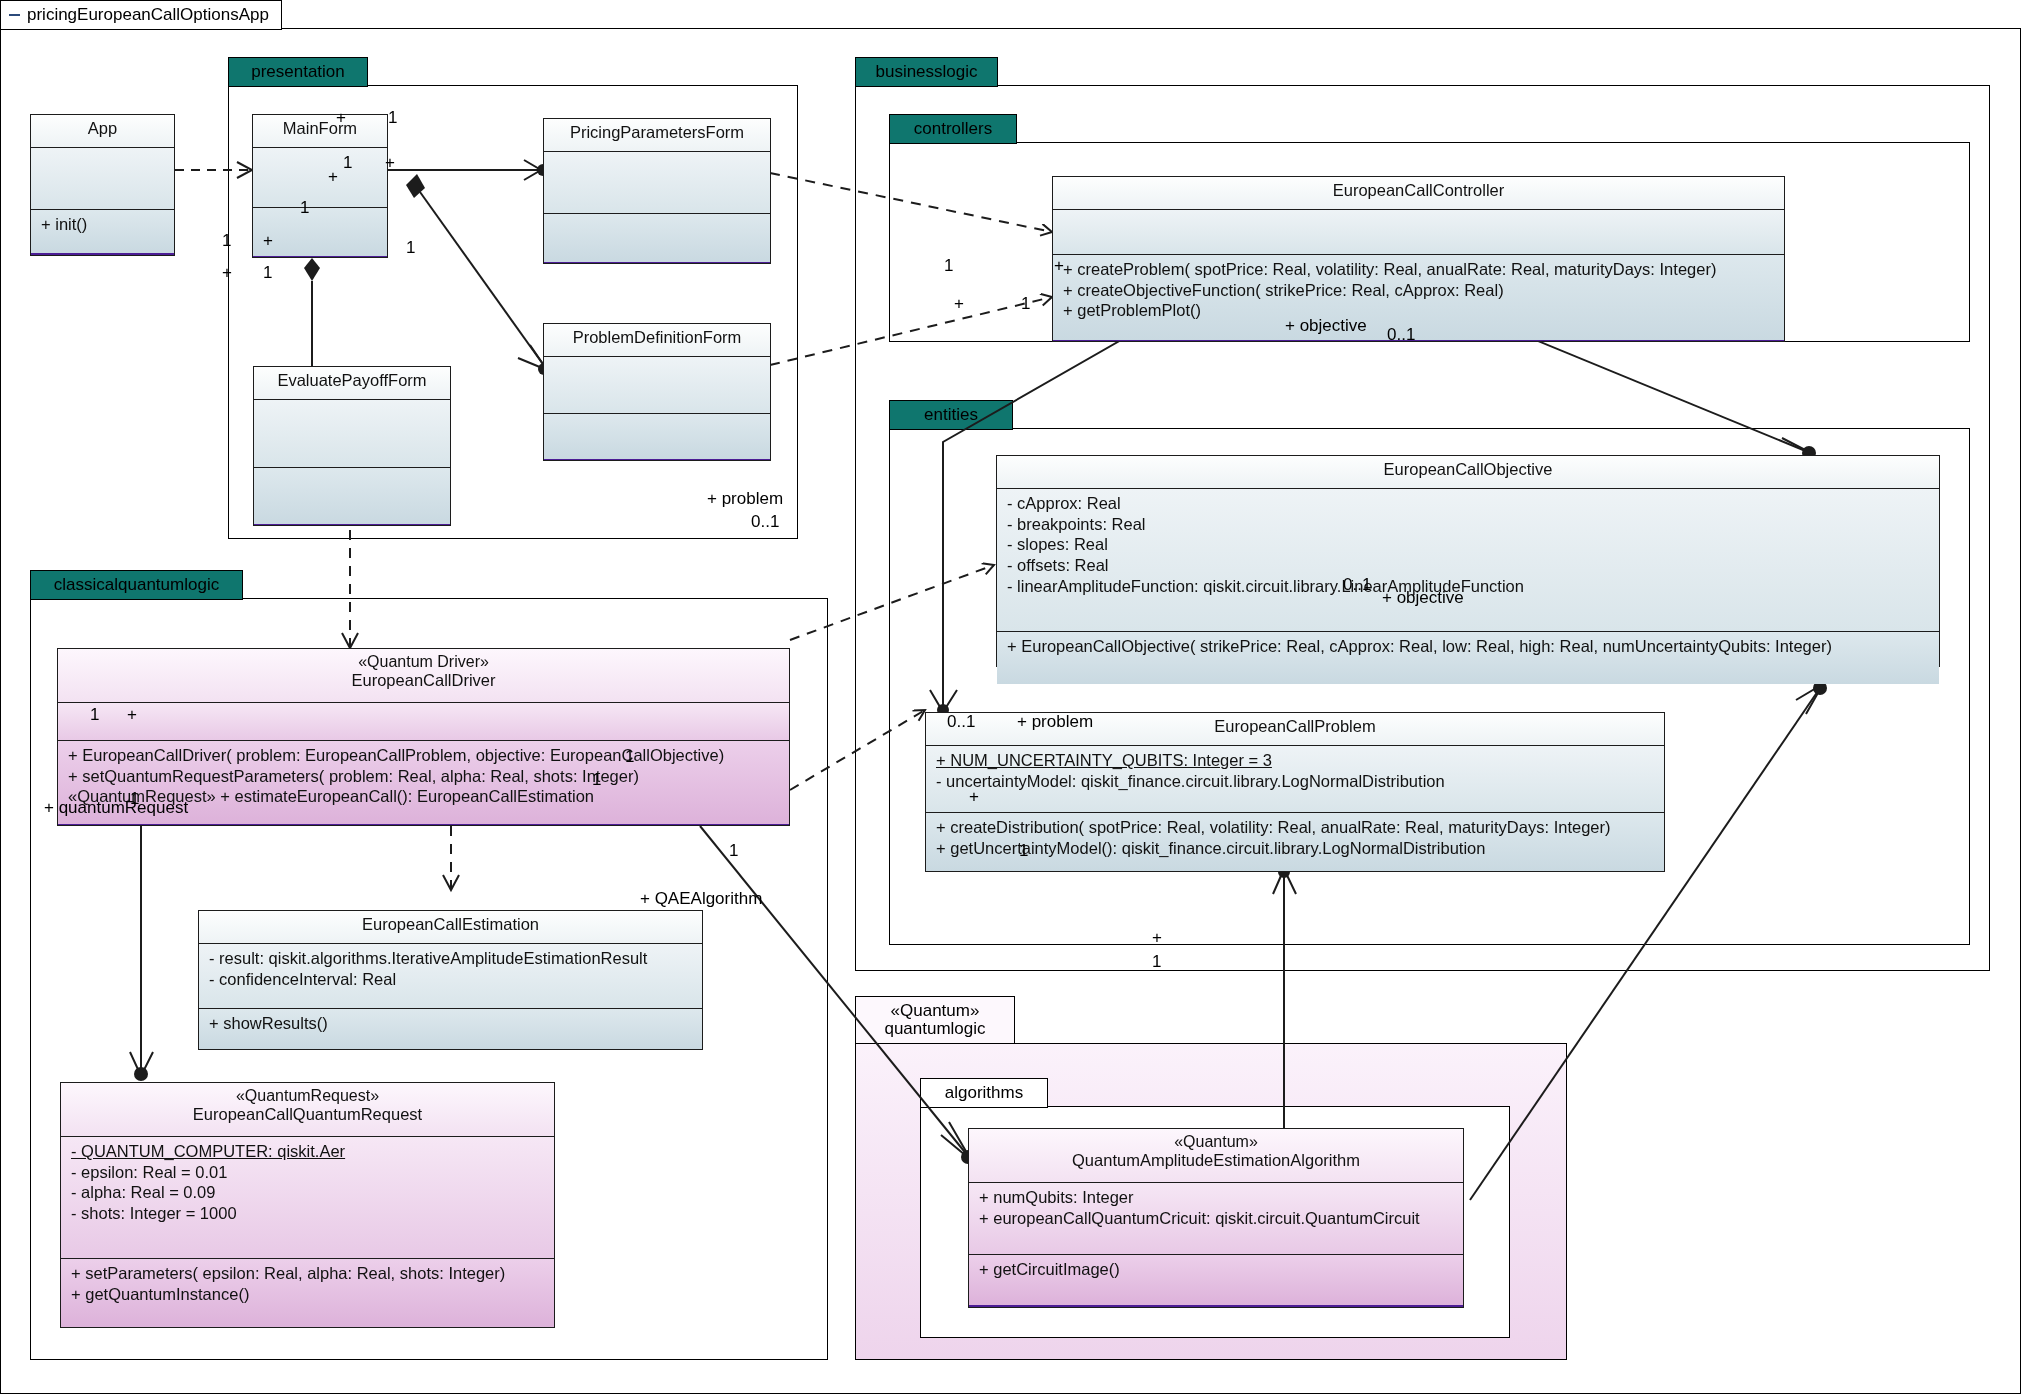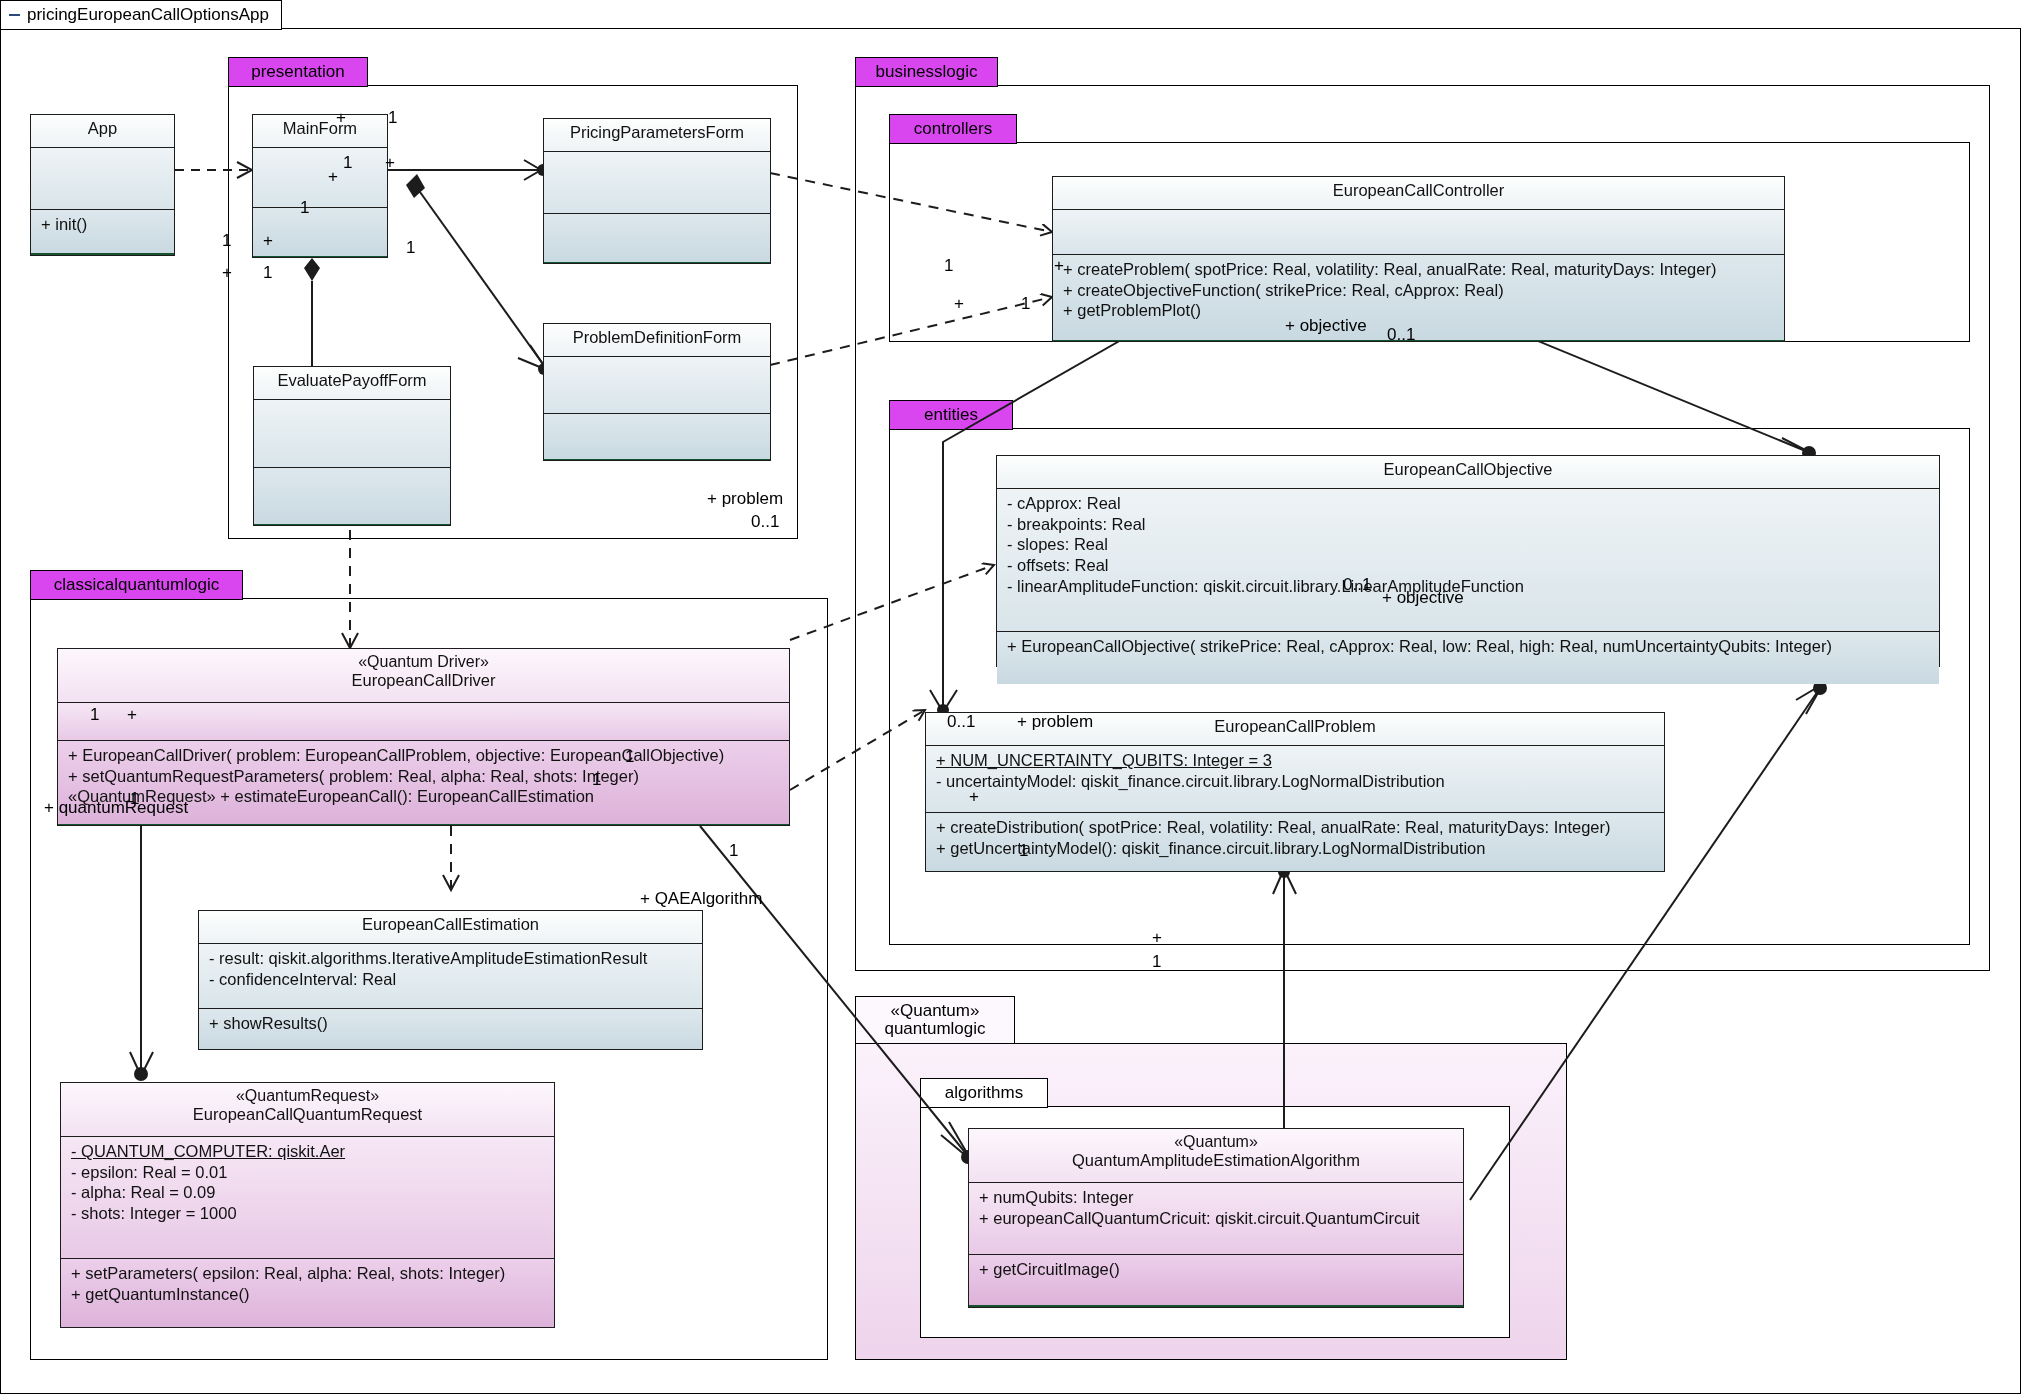--- a/index.html
+++ b/index.html
@@ -21,21 +21,21 @@
     pointer-events: none;
     z-index: 5;
   }
   
   .pkg { position: absolute; z-index: 2; }
   .pkg > .pkg-tab {
     position: absolute;
     top: 0; left: 0;
     height: 30px;
     border: 1.6px solid #000;
-    background: #d946ef;
+    background: #0f766e;
     display: flex; align-items: center; justify-content: center;
     padding: 0 14px;
     font-size: 17px;
     color: #000;
     white-space: nowrap;
     z-index: 3;
   }
   .pkg > .pkg-tab.two-line {
     height: 48px;
     flex-direction: column;
@@ -51,21 +51,21 @@
   .pkg.tinted > .pkg-body { background: linear-gradient(180deg,#fbf2fb 0%, #eed4ec 100%); }
   .pkg.tinted > .pkg-tab  { background: #fdf8fd; }
 
   
   .cls {
     position: absolute;
     border: 1.6px solid #1c1c1c;
     z-index: 6;
     font-size: 16.5px;
     color: #111;
-    background: #14532d;
+    background: #4c1d95;
   }
   .cls .hdr {
     border-bottom: 1.6px solid #1c1c1c;
     text-align: center;
     padding: 4px 6px;
     line-height: 1.12;
     background: linear-gradient(180deg,#fdfefe 0%, #eef3f5 100%);
   }
   .cls .attrs {
     border-bottom: 1.6px solid #1c1c1c;

